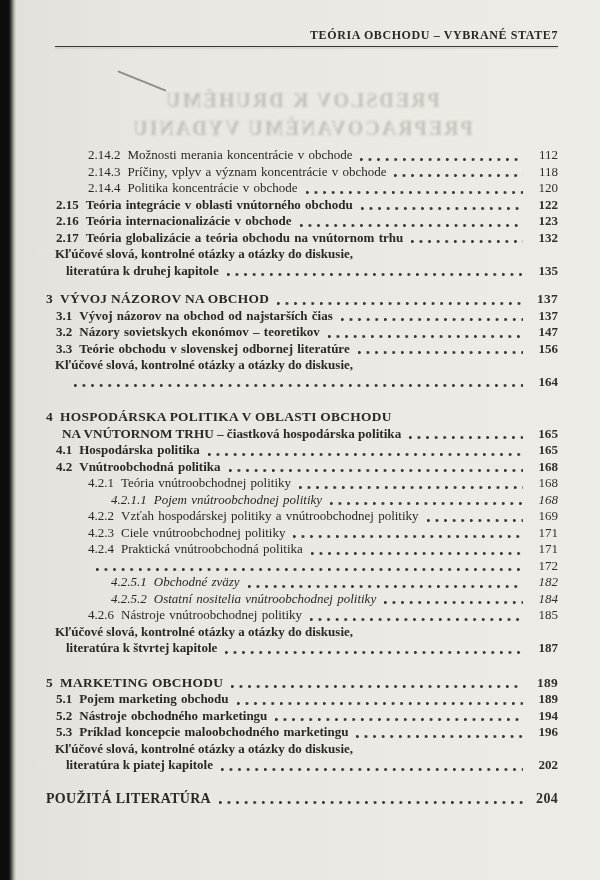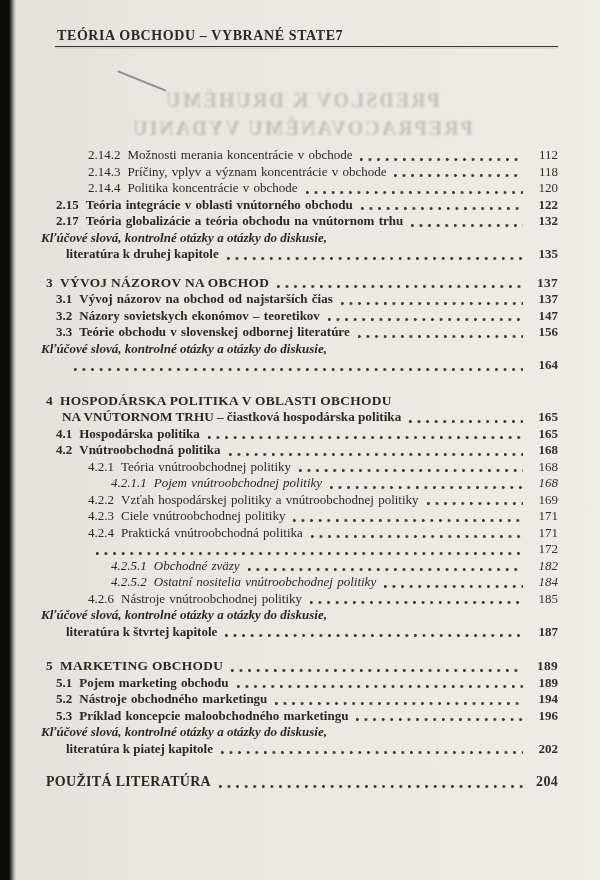--- a/index.html
+++ b/index.html
@@ -8,22 +8,22 @@
         background:linear-gradient(90deg,#d6d4ce 0,#e3e1dc 3%,#e9e7e2 25%,#ebe9e4 60%,#eeece7 100%);
         font-family:"Liberation Serif", serif;color:#2a2823;}
   .spine{position:absolute;left:0;top:0;bottom:0;width:16px;
          background:linear-gradient(90deg,#0c0c0b 0,#0c0c0b 55%,#55534e 72%,#a5a29b 84%,rgba(216,214,208,0) 100%);}
   .artifact{position:absolute;left:116px;top:80px;width:52px;height:1.6px;
             background:rgba(70,68,62,.55);transform:rotate(22deg);border-radius:2px;}
   .bleed{position:absolute;left:112px;top:86px;width:380px;text-align:center;
          transform:scaleX(-1);color:rgba(106,100,88,.30);filter:blur(1.2px);
          font-weight:bold;font-size:20px;letter-spacing:2px;line-height:28px;white-space:nowrap;}
   .content{position:absolute;left:41px;top:0;width:517px;}
-  .header{display:flex;justify-content:flex-start;align-items:baseline;
-          margin:28px 0 0 16px;font-weight:bold;font-size:14px;letter-spacing:.6px;line-height:15px;}
+  .header{display:flex;justify-content:flex-end;align-items:baseline;
+          margin:28px 0 0 6px;font-weight:bold;font-size:12px;letter-spacing:.6px;line-height:15px;}
   .rule{margin-left:14px;margin-top:3px;height:0;border-top:1.7px solid #3a3833;
         box-shadow:0 1.5px 0 rgba(58,56,51,.18);}
   .toc{margin-top:100px;font-size:13px;line-height:16.5px;}
   .block.b2{margin-top:12px}
   .block.b3{margin-top:19px}
   .block.b4{margin-top:18px}
   .block.b5{margin-top:17px}
   .row{display:flex;align-items:baseline;}
   .lbl{display:inline-flex;white-space:nowrap;}
   .num{margin-right:7px;white-space:pre;}
@@ -31,21 +31,21 @@
   .leader{flex:1 1 auto;align-self:flex-end;height:3px;margin:0 5px 3px 8px;min-width:8px;
           background-image:radial-gradient(circle at 1.3px 1.5px,#3a3833 1.15px,rgba(0,0,0,0) 1.7px);
           background-repeat:repeat-x;background-size:8.6px 3px;}
   .pg{flex:none;width:30px;text-align:right;color:#312f2a;}
   .row.chapter{margin-left:5px;font-weight:bold;font-size:13.4px;letter-spacing:.3px;}
   .row.backmatter{margin-left:5px;font-weight:bold;font-size:14px;letter-spacing:.3px;}
   .row.chapter_cont{margin-left:21px;font-weight:bold;font-size:13.2px;align-items:flex-end;}
   .row.section{margin-left:15px;font-weight:bold;word-spacing:1px;}
   .row.subsection{margin-left:47px;word-spacing:1px;}
   .row.subsubsection{margin-left:70px;font-style:italic;word-spacing:1px;}
-  .row.keywords{margin-left:0;font-weight:bold;font-style:italic;}
+  .row.keywords{margin-left:14px;font-weight:bold;}
   .row.keywords_cont{margin-left:25px;font-weight:bold;}
 </style>
 </head>
 <body>
 
 <div class="page">
   <div class="spine"></div>
   <div class="artifact"></div>
   <div class="bleed">
     <div>PREDSLOV K DRUHÉMU</div>
@@ -86,20 +86,28 @@
           <div class="row section">
             <span class="lbl">
               <span class="num">2.15</span>
               <span class="ttl">Teória integrácie v oblasti vnútorného obchodu</span>
             </span>
             <span class="leader"></span>
             <span class="pg">122</span>
           </div>
           <div class="row section">
             <span class="lbl">
+              <span class="num">2.16</span>
+              <span class="ttl">Teória internacionalizácie v obchode</span>
+            </span>
+            <span class="leader"></span>
+            <span class="pg">123</span>
+          </div>
+          <div class="row section">
+            <span class="lbl">
               <span class="num">2.17</span>
               <span class="ttl">Teória globalizácie a teória obchodu na vnútornom trhu</span>
             </span>
             <span class="leader"></span>
             <span class="pg">132</span>
           </div>
           <div class="row keywords">
             <span class="lbl">
               <span class="ttl">Kľúčové slová, kontrolné otázky a otázky do diskusie,</span>
             </span>

